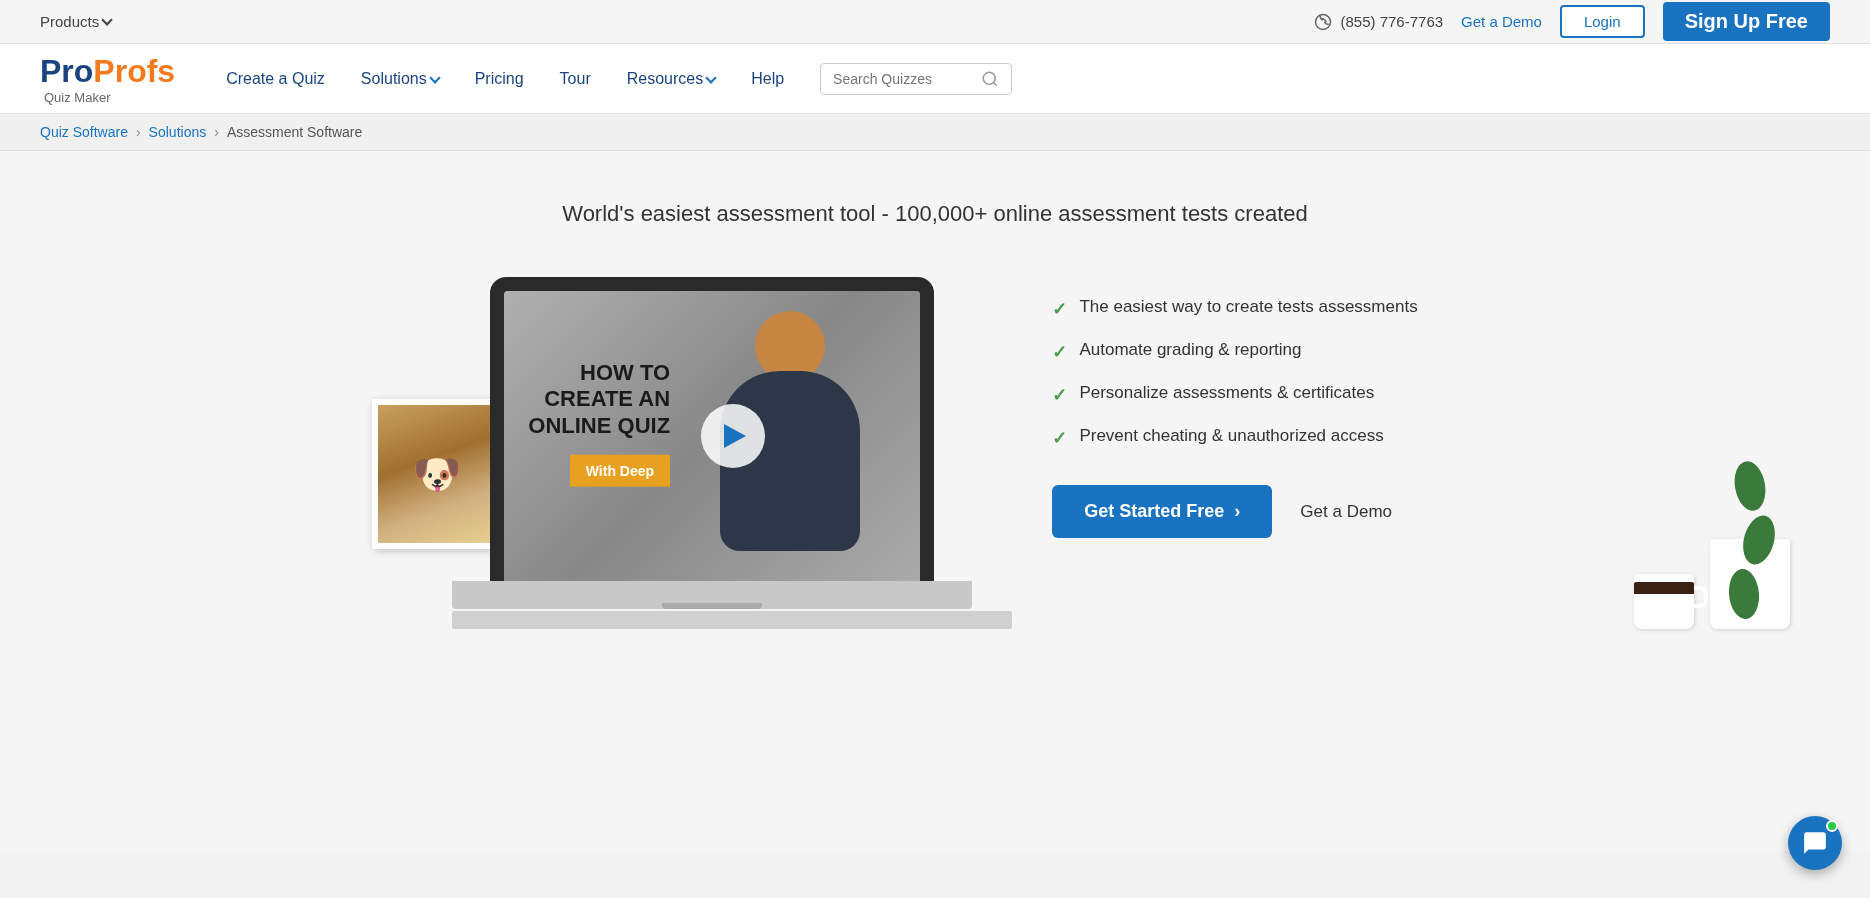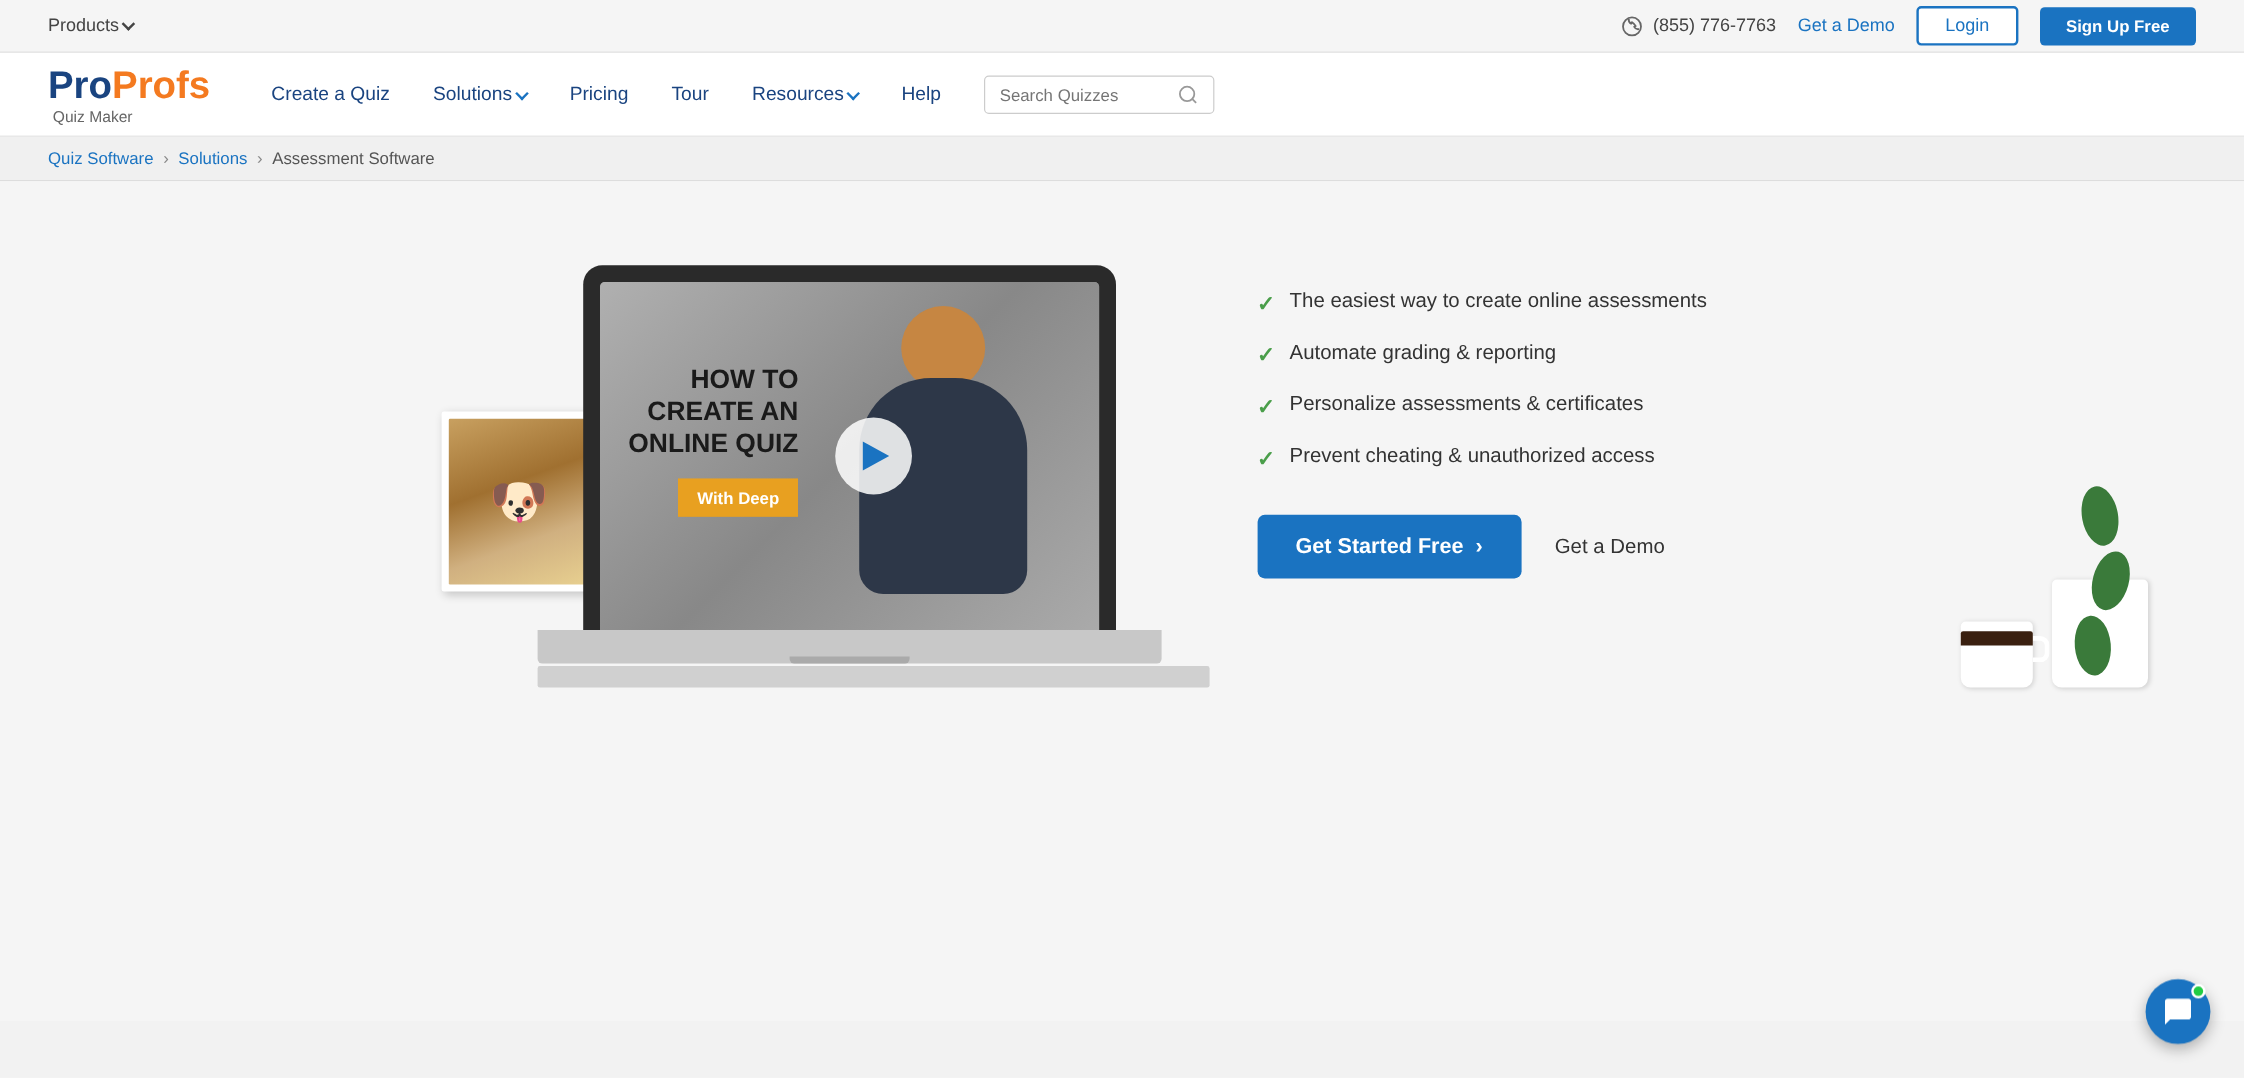--- a/index.html
+++ b/index.html
@@ -28,21 +28,21 @@
       border-radius: 4px;
       font-size: 15px;
       cursor: pointer;
       font-weight: 500;
     }
     .signup-btn {
       background: #1a73c1;
       color: white;
       padding: 8px 22px;
       border-radius: 4px;
-      font-size: 14px;
+      font-size: 20px;
       cursor: pointer;
       font-weight: 600;
       border: none;
     }
 
     
     .main-nav {
       background: white;
       border-bottom: 1px solid #e0e0e0;
       display: flex;
@@ -544,20 +544,21 @@
 
 <div class="breadcrumb-bar">
   <a class="breadcrumb-link">Quiz Software</a>
   <span class="breadcrumb-sep">›</span>
   <a class="breadcrumb-link">Solutions</a>
   <span class="breadcrumb-sep">›</span>
   <span>Assessment Software</span>
 </div>
 
 <section class="hero">
+  <p class="hero-subtitle">World's easiest assessment tool - 100,000+ online assessment tests created</p>
 
   <div class="hero-content">
 
     <div class="laptop-area">
 
       <div class="dog-frame">
         <div class="dog-photo">🐶</div>
       </div>
 
       <div class="laptop-wrapper">
@@ -588,21 +589,21 @@
           </div>
         </div>
         <div class="laptop-base"></div>
         <div class="laptop-keyboard"></div>
       </div>
     </div>
 
     <div class="features-side">
       <div class="feature-item">
         <span class="check-icon">✓</span>
-        <span>The easiest way to create online assessments</span>
+        <span>The easiest way to create tests assessments</span>
       </div>
       <div class="feature-item">
         <span class="check-icon">✓</span>
         <span>Automate grading &amp; reporting</span>
       </div>
       <div class="feature-item">
         <span class="check-icon">✓</span>
         <span>Personalize assessments &amp; certificates</span>
       </div>
       <div class="feature-item">

